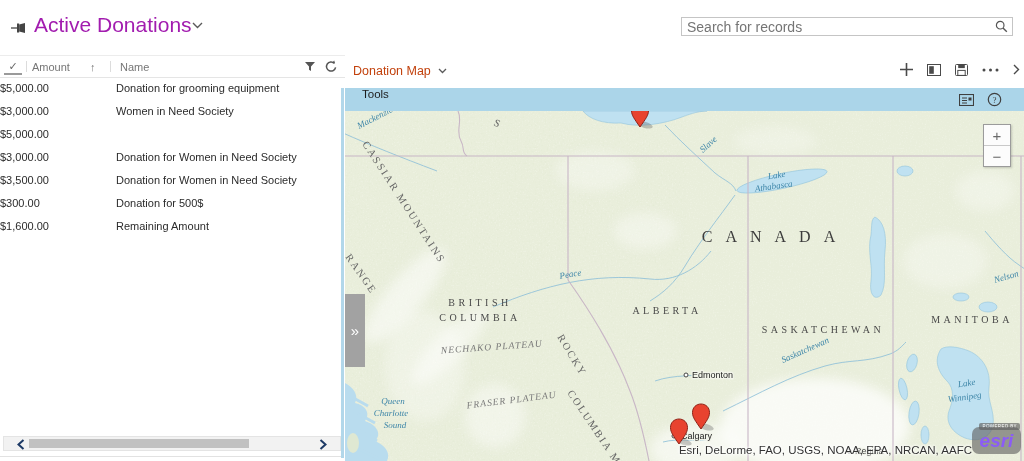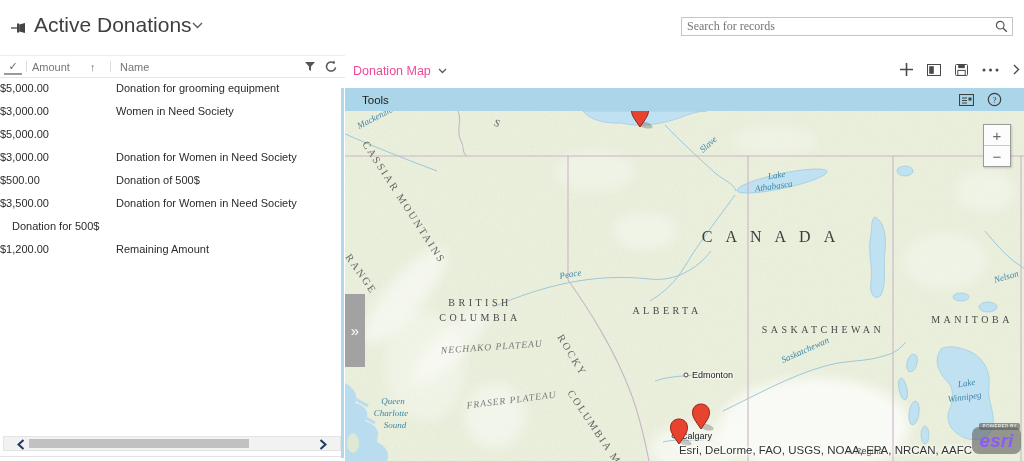--- a/index.html
+++ b/index.html
@@ -3,25 +3,25 @@
 <meta charset="utf-8">
 <style>
   html,body{margin:0;padding:0;background:#fff;}
   .app{position:relative;width:1024px;height:461px;background:#fff;overflow:hidden;
        font-family:"Liberation Sans",sans-serif;}
 
   
   .topbar{position:absolute;left:0;top:0;right:0;height:55px;background:#fff;}
   .pin-wrap{position:absolute;left:10px;top:21px;}
   .view-title{position:absolute;left:34px;top:13px;display:flex;align-items:center;
-              font-size:21px;color:#404040;cursor:pointer;}
+              font-size:21px;color:#a21caf;cursor:pointer;}
   .search-wrap{position:absolute;right:11px;top:17px;width:330px;height:17px;
                border:1px solid #c5c5c5;display:flex;align-items:center;background:#fff;}
-  .search-wrap input{flex:1;border:0;outline:0;padding:0 5px;font-size:12px;color:#555;
-                     font-family:Liberation Serif, serif;background:transparent;}
+  .search-wrap input{flex:1;border:0;outline:0;padding:0 5px;font-size:14px;color:#555;
+                     font-family:Liberation Sans, sans-serif;background:transparent;}
   .search-icon{display:flex;padding-right:4px;}
 
   
   .grid-panel{position:absolute;left:0;top:55px;width:345px;bottom:0;background:#fff;}
   .grid-header{position:relative;height:21px;border-top:1px solid #ececec;border-bottom:1px solid #e5e5e5;
                display:flex;align-items:center;font-size:11px;color:#767676;}
   .gh-check{width:26px;text-align:center;color:#666;position:relative;}
   .gh-check::after{content:"";position:absolute;left:4px;right:4px;bottom:-2px;height:2px;background:#9a9a9a;}
   .gh-sep{width:1px;height:11px;background:#dcdcdc;}
   .gh-amount{width:78px;padding-left:5px;display:flex;gap:20px;align-items:center;cursor:pointer;}
@@ -38,25 +38,25 @@
   .hs-right{position:absolute;right:13px;top:2px;cursor:pointer;display:flex;}
   .hs-thumb{position:absolute;left:25px;top:2px;width:220px;height:9px;background:#c1c1c1;cursor:grab;}
   .panel-bottomline{position:absolute;left:0;top:401px;width:341px;height:1px;background:#e2e2e2;}
 
   .vstrip{position:absolute;top:88px;bottom:3px;width:3px;background:#b2d7ea;}
 
   
   .map-panel{position:absolute;left:345px;top:55px;right:0;bottom:0;background:#fff;}
   .map-header{position:relative;height:33px;border-bottom:1px solid #ededed;}
   .map-title{position:absolute;left:8px;top:9px;display:flex;align-items:center;gap:7px;
-             font-size:12.5px;color:#ec4899;cursor:pointer;}
+             font-size:12.5px;color:#c2410c;cursor:pointer;}
   .map-actions{position:absolute;right:4px;top:8px;display:flex;align-items:center;gap:14px;}
   .icon-btn{display:flex;align-items:center;cursor:pointer;}
   .tools-bar{position:absolute;left:0;right:0;top:33px;height:23px;background:#abd5e9;
-             display:flex;align-items:center;}
+             display:flex;}
   .tools-label{margin-left:17px;font-size:11.5px;color:#1c1c1c;}
   .tools-icons{margin-left:auto;margin-right:22px;display:flex;align-items:center;gap:13px;}
   .map-body{position:absolute;left:0;right:0;top:56px;bottom:0;background:#e9eedb;overflow:hidden;}
   svg.map{display:block;}
 
   .zoom-ctrl{position:absolute;left:638px;top:13px;width:26px;border:1px solid #9b9b9b;
              background:#fcfcfc;box-shadow:1px 1px 2px rgba(0,0,0,.18);}
   .zoom-btn{height:20px;display:flex;align-items:center;justify-content:center;
             font-size:15px;color:#696969;cursor:pointer;background:#fcfcfc;}
   .zoom-btn + .zoom-btn{border-top:1px solid #c9c9c9;}
@@ -148,32 +148,29 @@
           <span class="cell-name">Women in Need Society</span>
         </div>
         <div class="grid-row">
           <span class="cell-amount">$5,000.00</span>
         </div>
         <div class="grid-row">
           <span class="cell-amount">$3,000.00</span>
           <span class="cell-name">Donation for Women in Need Society</span>
         </div>
         <div class="grid-row">
-          <span class="cell-amount">$500.00</span>
-          <span class="cell-name">Donation of 500$</span>
-        </div>
-        <div class="grid-row">
           <span class="cell-amount">$3,500.00</span>
           <span class="cell-name">Donation for Women in Need Society</span>
         </div>
         <div class="grid-row">
+          <span class="cell-amount">$300.00</span>
           <span class="cell-name">Donation for 500$</span>
         </div>
         <div class="grid-row">
-          <span class="cell-amount">$1,200.00</span>
+          <span class="cell-amount">$1,600.00</span>
           <span class="cell-name">Remaining Amount</span>
         </div>
       </div>
     <div class="hscroll">
       <span class="hs-left">
         <svg width="8" height="11">
             <path d="M6.5 1 L1.5 5.5 L6.5 10" fill="none" stroke="#1d3a66" stroke-width="2"></path>
           </svg>
       </span>
       <div class="hs-thumb"></div>

